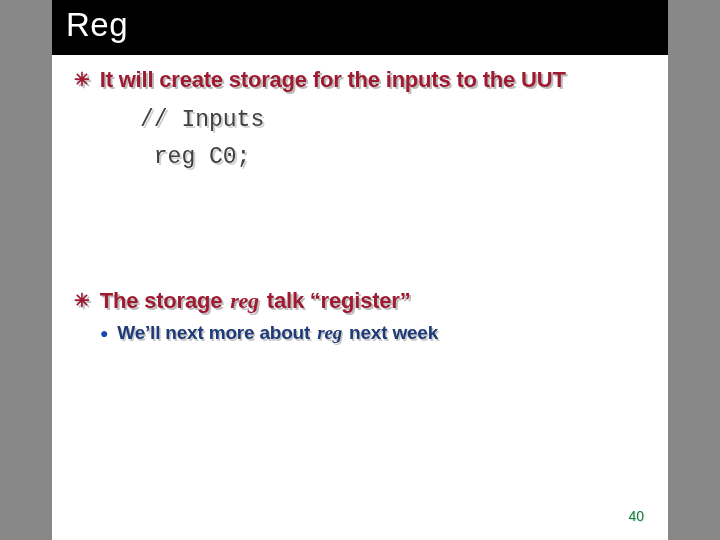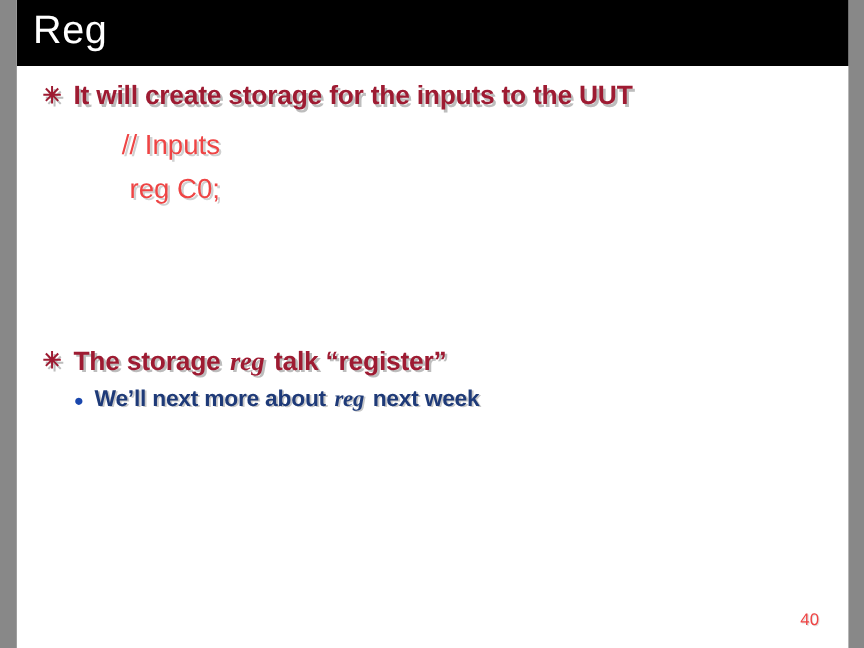--- a/index.html
+++ b/index.html
@@ -1,18 +1,18 @@
 <!DOCTYPE html>
 <html><head>
 <meta charset="utf-8">
 <style>
   html,body{margin:0;padding:0;background:#888;}
   .slide{
     position:relative;
-    width:693px;height:540px;
+    width:616px;height:540px;
     background:#ffffff;
     overflow:hidden;
     font-family:"Liberation Sans", sans-serif;
     margin:0 auto;
   }
   .titlebar{
     position:absolute;left:0;top:0;
     width:720px;height:55px;
     background:#000000;
   }
@@ -44,24 +44,24 @@
   .bullet2{left:22px;top:288px;}
   .kw-italic{
     font-family:"Liberation Serif", serif;
     font-style:italic;
     font-weight:bold;
     padding:0 2px;
   }
   .codeblock{
     position:absolute;
     left:88px;top:102px;
-    font-family:Liberation Sans, sans-serif;
+    font-family:Liberation Mono, monospace;
     font-size:23px;
     line-height:37px;
-    color:#ef4444;
+    color:#404040;
     text-shadow:2px 2px 0 #d0d0d0;
   }
   .code-line{white-space:pre;}
   .sub-bullet{
     position:absolute;
     left:48px;top:322px;
     display:flex;
     align-items:flex-start;
     color:#1e3a78;
     font-size:19px;
@@ -75,21 +75,21 @@
     font-size:14px;
     margin-right:9px;
     margin-top:3px;
     text-shadow:none;
   }
   .sub-bullet .kw-italic{font-size:19px;}
   .page-number{
     position:absolute;
     right:24px;bottom:16px;
     font-size:14px;
-    color:#ef4444;
+    color:#15803d;
     text-shadow:1px 1px 0 #e2e2e2;
   }
 </style>
 </head>
 <body>
 
 <div class="slide">
 
   <div class="titlebar">
     <span class="title">Reg</span>

